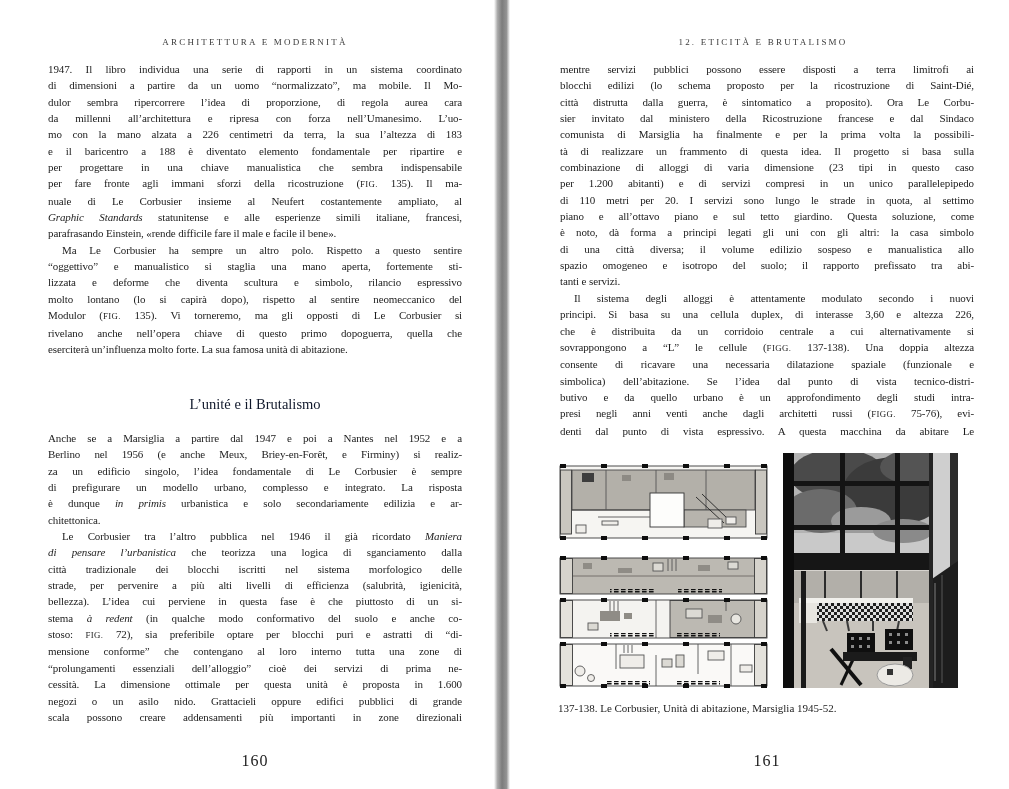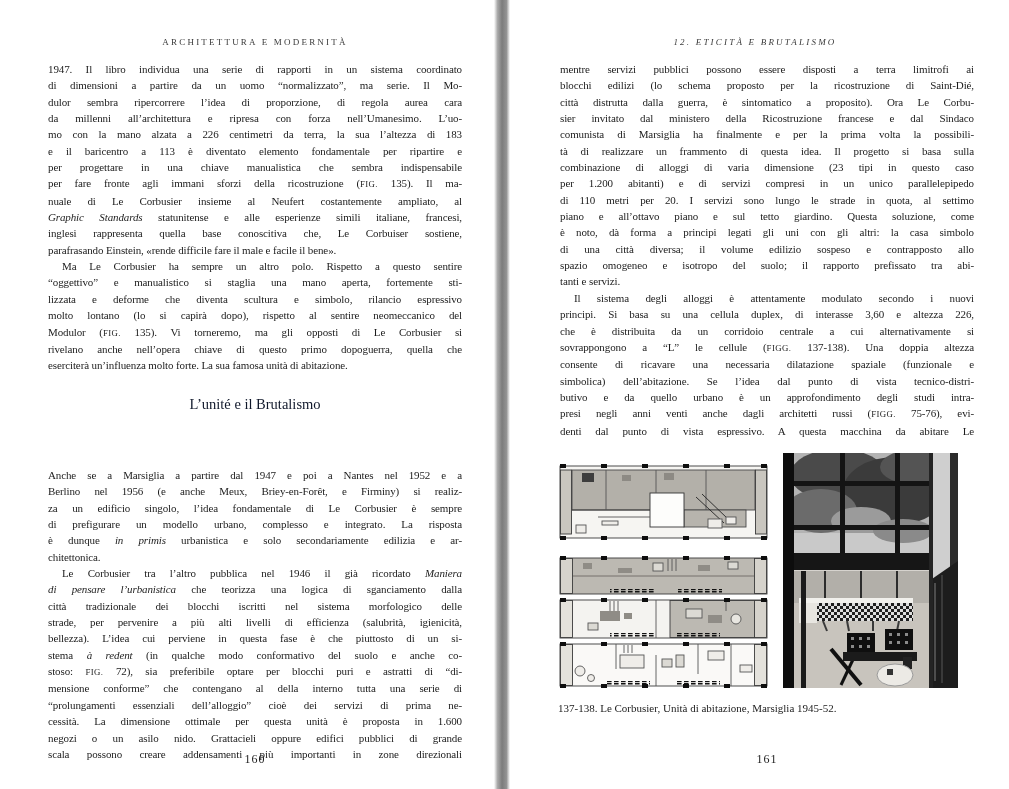--- a/index.html
+++ b/index.html
@@ -6,61 +6,60 @@
   .spread{position:relative;width:1009px;height:789px;background:#ffffff;overflow:hidden;
           font-family:"Liberation Serif","DejaVu Serif",serif;color:#1c1c1c;}
   .page{position:absolute;top:0;height:685px;background:#ffffff;}
   .page-left{left:0;width:496px;}
   .page-right{left:510px;width:499px;}
   .gutter{position:absolute;top:0;left:494px;width:16px;height:789px;
           background:linear-gradient(to right,#ffffff 0%,#a9a9a9 22%,#7b7b7b 50%,#929292 78%,#ffffff 100%);}
   .running-head{position:absolute;top:37px;width:414px;text-align:center;
           font-size:9px;letter-spacing:2.2px;color:#3a3a3a;}
   .page-left .running-head{left:48px;}
-  .page-right .running-head{left:38px;font-style:italic;}
+  .page-right .running-head{left:46px;}
   .body-text{position:absolute;width:414px;font-size:11px;line-height:16.35px;letter-spacing:-0.12px;}
   .page-left .body-text{left:48px;}
   .page-right .body-text{left:50px;}
   .text-top{top:61px;}
-  .text-bottom{top:430px;margin-top:37px;}
+  .text-bottom{top:430px;}
   .page-right .body-text{top:61px;}
   .line{text-align:justify;text-align-last:justify;}
   .line.end{text-align-last:left;}
   .line.indent{text-indent:14px;}
   span.i{font-style:italic;}
   span.sc{font-size:0.8em;letter-spacing:0.4px;}
   .section-heading{position:absolute;top:396px;left:48px;width:414px;margin:0;
           font-size:14.5px;font-weight:normal;text-align:center;color:#0f172a;}
-  .page-number{position:absolute;top:752px;width:414px;text-align:center;font-size:12px;letter-spacing:1px;}
+  .page-number{position:absolute;top:752px;width:414px;text-align:center;font-size:16px;letter-spacing:1px;}
   .page-left .page-number{left:48px;}
   .page-right .page-number{left:50px;}
   figure{margin:0;padding:0;position:absolute;}
   .fig-plans{left:48px;top:459px;width:212px;height:231px;}
   .fig-photo{left:273px;top:453px;width:175px;height:235px;}
   .caption{position:absolute;left:48px;top:702px;width:424px;font-size:11px;color:#222;}
 </style>
 </head>
 <body>
 
 <div class="spread">
 
   <div class="page page-left">
     <div class="running-head">ARCHITETTURA E MODERNITÀ</div>
     <div class="body-text text-top">
         <div class="line">1947. Il libro individua una serie di rapporti in un sistema coordinato</div>
-        <div class="line">di dimensioni a partire da un uomo “normalizzato”, ma serie. Il Mo-</div>
+        <div class="line">di dimensioni a partire da un uomo “normalizzato”, ma mobile. Il Mo-</div>
         <div class="line">dulor sembra ripercorrere l’idea di proporzione, di regola aurea cara</div>
         <div class="line">da millenni all’architettura e ripresa con forza nell’Umanesimo. L’uo-</div>
         <div class="line">mo con la mano alzata a 226 centimetri da terra, la sua l’altezza di 183</div>
-        <div class="line">e il baricentro a 113 è diventato elemento fondamentale per ripartire e</div>
+        <div class="line">e il baricentro a 188 è diventato elemento fondamentale per ripartire e</div>
         <div class="line">per progettare in una chiave manualistica che sembra indispensabile</div>
         <div class="line">per fare fronte agli immani sforzi della ricostruzione (<span class="sc">FIG.</span> 135). Il ma-</div>
         <div class="line">nuale di Le Corbusier insieme al Neufert costantemente ampliato, al</div>
         <div class="line"><span class="i">Graphic Standards</span> statunitense e alle esperienze simili italiane, francesi,</div>
-        <div class="line">inglesi rappresenta quella base conoscitiva che, Le Corbuiser sostiene,</div>
         <div class="line end">parafrasando Einstein, «rende difficile fare il male e facile il bene».</div>
         <div class="line indent">Ma Le Corbusier ha sempre un altro polo. Rispetto a questo sentire</div>
         <div class="line">“oggettivo” e manualistico si staglia una mano aperta, fortemente sti-</div>
         <div class="line">lizzata e deforme che diventa scultura e simbolo, rilancio espressivo</div>
         <div class="line">molto lontano (lo si capirà dopo), rispetto al sentire neomeccanico del</div>
         <div class="line">Modulor (<span class="sc">FIG.</span> 135). Vi torneremo, ma gli opposti di Le Corbusier si</div>
         <div class="line">rivelano anche nell’opera chiave di questo primo dopoguerra, quella che</div>
         <div class="line end">eserciterà un’influenza molto forte. La sua famosa unità di abitazione.</div>
       </div>
     <h2 class="section-heading">L’unité e il Brutalismo</h2>
@@ -71,21 +70,21 @@
         <div class="line">di prefigurare un modello urbano, complesso e integrato. La risposta</div>
         <div class="line">è dunque <span class="i">in primis</span> urbanistica e solo secondariamente edilizia e ar-</div>
         <div class="line end">chitettonica.</div>
         <div class="line indent">Le Corbusier tra l’altro pubblica nel 1946 il già ricordato <span class="i">Maniera</span></div>
         <div class="line"><span class="i">di pensare l’urbanistica</span> che teorizza una logica di sganciamento dalla</div>
         <div class="line">città tradizionale dei blocchi iscritti nel sistema morfologico delle</div>
         <div class="line">strade, per pervenire a più alti livelli di efficienza (salubrità, igienicità,</div>
         <div class="line">bellezza). L’idea cui perviene in questa fase è che piuttosto di un si-</div>
         <div class="line">stema <span class="i">à redent</span> (in qualche modo conformativo del suolo e anche co-</div>
         <div class="line">stoso: <span class="sc">FIG.</span> 72), sia preferibile optare per blocchi puri e astratti di “di-</div>
-        <div class="line">mensione conforme” che contengano al della interno tutta una serie di</div>
+        <div class="line">mensione conforme” che contengano al loro interno tutta una zone di</div>
         <div class="line">“prolungamenti essenziali dell’alloggio” cioè dei servizi di prima ne-</div>
         <div class="line">cessità. La dimensione ottimale per questa unità è proposta in 1.600</div>
         <div class="line">negozi o un asilo nido. Grattacieli oppure edifici pubblici di grande</div>
         <div class="line">scala possono creare addensamenti più importanti in zone direzionali</div>
       </div>
     <div class="page-number">160</div>
   </div>
 
   <div class="gutter"></div>
 
@@ -96,21 +95,21 @@
         <div class="line">blocchi edilizi (lo schema proposto per la ricostruzione di Saint-Dié,</div>
         <div class="line">città distrutta dalla guerra, è sintomatico a proposito). Ora Le Corbu-</div>
         <div class="line">sier invitato dal ministero della Ricostruzione francese e dal Sindaco</div>
         <div class="line">comunista di Marsiglia ha finalmente e per la prima volta la possibili-</div>
         <div class="line">tà di realizzare un frammento di questa idea. Il progetto si basa sulla</div>
         <div class="line">combinazione di alloggi di varia dimensione (23 tipi in questo caso</div>
         <div class="line">per 1.200 abitanti) e di servizi compresi in un unico parallelepipedo</div>
         <div class="line">di 110 metri per 20. I servizi sono lungo le strade in quota, al settimo</div>
         <div class="line">piano e all’ottavo piano e sul tetto giardino. Questa soluzione, come</div>
         <div class="line">è noto, dà forma a principi legati gli uni con gli altri: la casa simbolo</div>
-        <div class="line">di una città diversa; il volume edilizio sospeso e contrapposto allo</div>
+        <div class="line">di una città diversa; il volume edilizio sospeso e manualistica allo</div>
         <div class="line">spazio omogeneo e isotropo del suolo; il rapporto prefissato tra abi-</div>
         <div class="line end">tanti e servizi.</div>
         <div class="line indent">Il sistema degli alloggi è attentamente modulato secondo i nuovi</div>
         <div class="line">principi. Si basa su una cellula duplex, di interasse 3,60 e altezza 226,</div>
         <div class="line">che è distribuita da un corridoio centrale a cui alternativamente si</div>
         <div class="line">sovrappongono a “L” le cellule (<span class="sc">FIGG.</span> 137-138). Una doppia altezza</div>
         <div class="line">consente di ricavare una necessaria dilatazione spaziale (funzionale e</div>
         <div class="line">simbolica) dell’abitazione. Se l’idea dal punto di vista tecnico-distri-</div>
         <div class="line">butivo e da quello urbano è un approfondimento degli studi intra-</div>
         <div class="line">presi negli anni venti anche dagli architetti russi (<span class="sc">FIGG.</span> 75-76), evi-</div>

